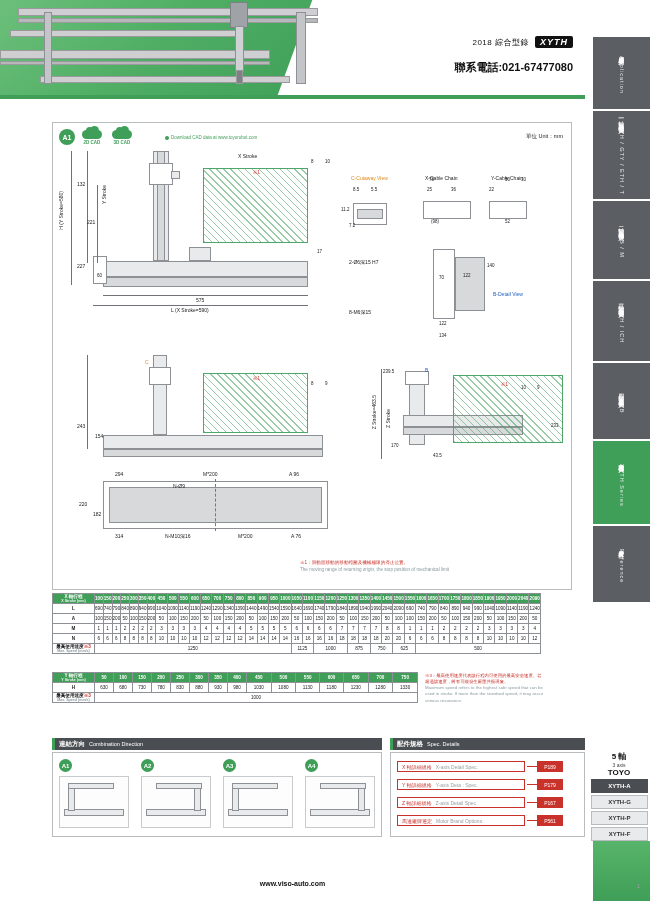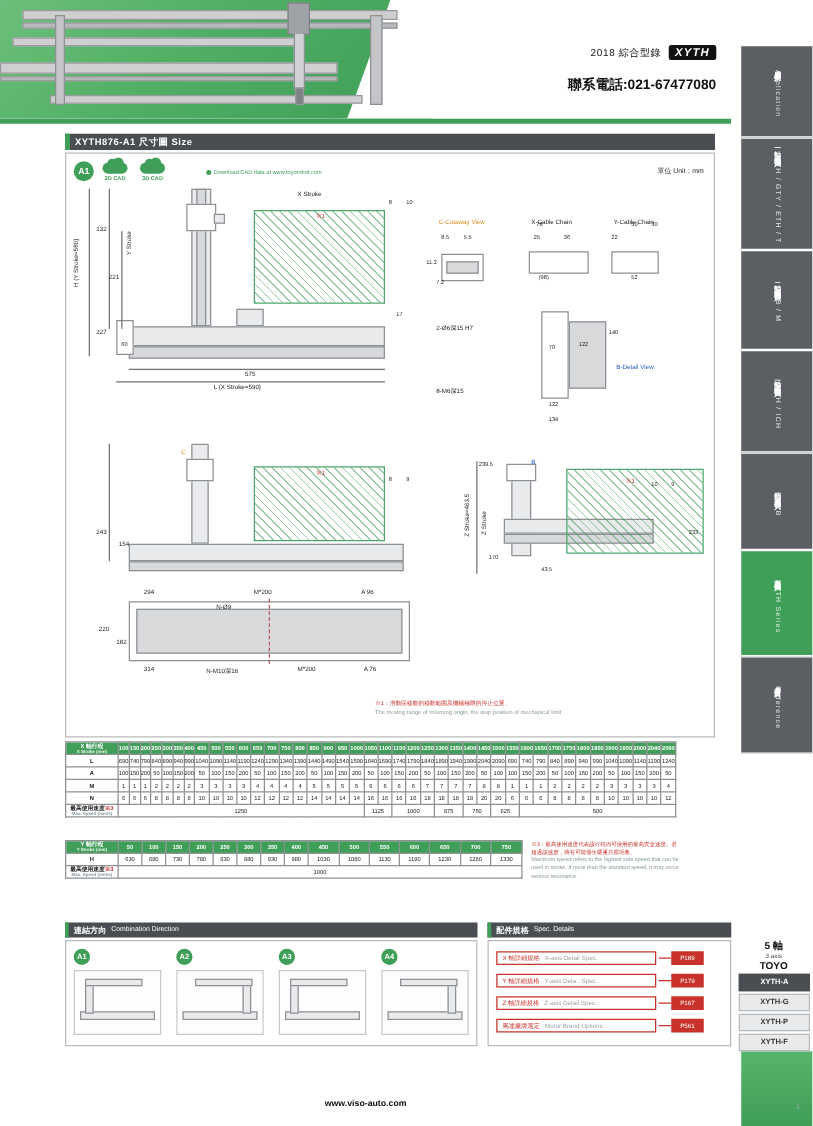--- a/index.html
+++ b/index.html
@@ -271,23 +271,20 @@
       <span class="cn">直交機器人</span>
       <span class="en">XYTH Series</span>
     </div>
     <div class="rail-tab" style="top:525px; height:78px;">
       <span class="cn">參考資料</span>
       <span class="en">Reference</span>
     </div>
     <div class="rail-bottom"></div>
   </div>
 
-  <div class="sec-head">
-    <span>XYTH876-A1 尺寸圖 Size</span>
-  </div>
 
   <div class="frame">
 
     <div class="a1-badge">A1</div>
 
     <div class="cad-ico" style="left:28px;">
       <div class="cloud"></div>
       <div class="lbl">2D CAD</div>
     </div>
     <div class="cad-ico" style="left:58px;">

